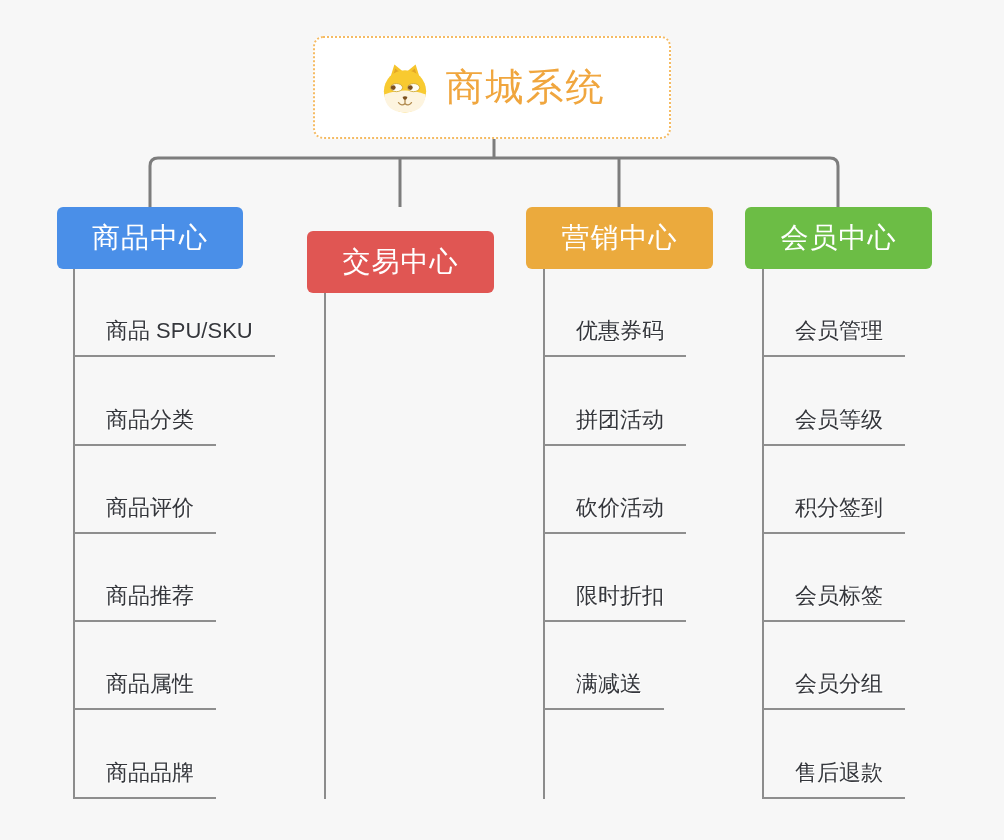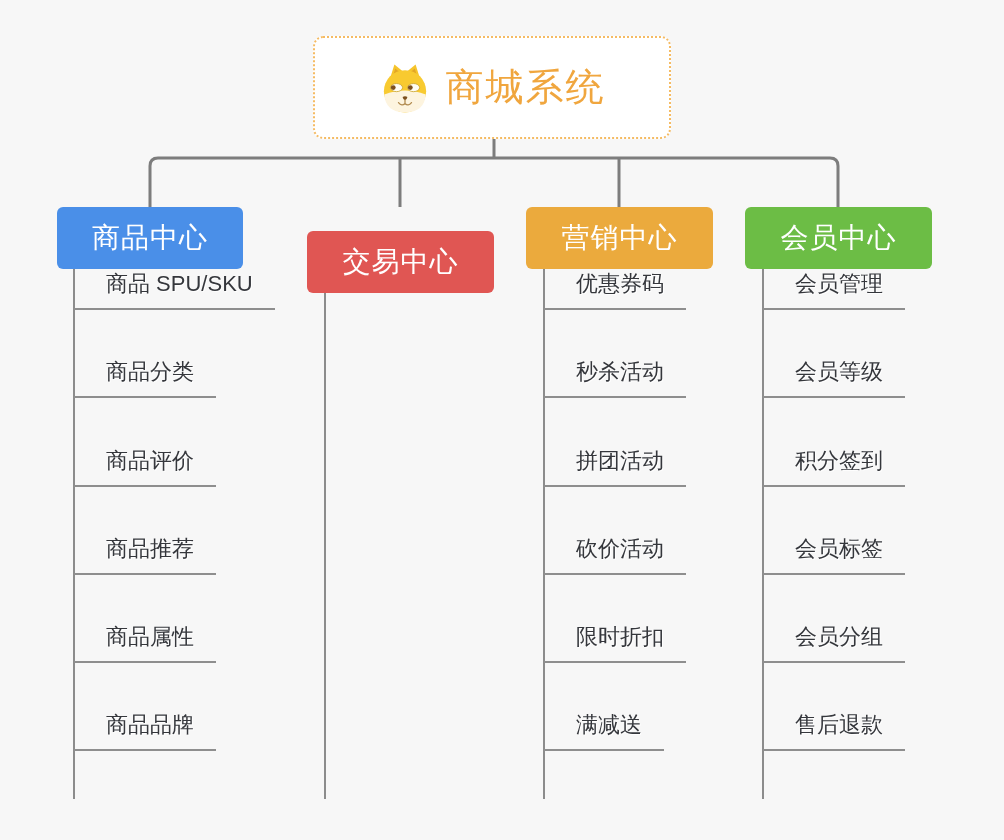--- a/index.html
+++ b/index.html
@@ -51,21 +51,21 @@
   
   .leaf-col{
     position:absolute;top:269px;width:250px;
   }
   .pos-c1{left:74px;}
   .pos-c2{left:325px;}
   .pos-c3{left:544px;}
   .pos-c4{left:763px;}
   .leaf{
     height:88.3px;
-    display:flex;align-items:flex-start;
+    display:flex;align-items:flex-end;
   }
   .leaf-text{
     display:inline-block;
     width:fit-content;
     padding:0 22px 9px 32px;
     border-bottom:2px solid #8e8e8e;
     font-size:22px;
     color:#35373c;
     white-space:nowrap;
     text-shadow:1px 1px 0 rgba(255,255,255,0.85);
@@ -146,23 +146,20 @@
       </div>
     </div>
 
 
   <div class="leaf-col pos-c3">
 
       <div class="leaf">
         <span class="leaf-text">优惠券码</span>
       </div>
 
-      <div class="leaf">
-        <span class="leaf-text">秒杀活动</span>
-      </div>
 
       <div class="leaf">
         <span class="leaf-text">拼团活动</span>
       </div>
 
       <div class="leaf">
         <span class="leaf-text">砍价活动</span>
       </div>
 
       <div class="leaf">

